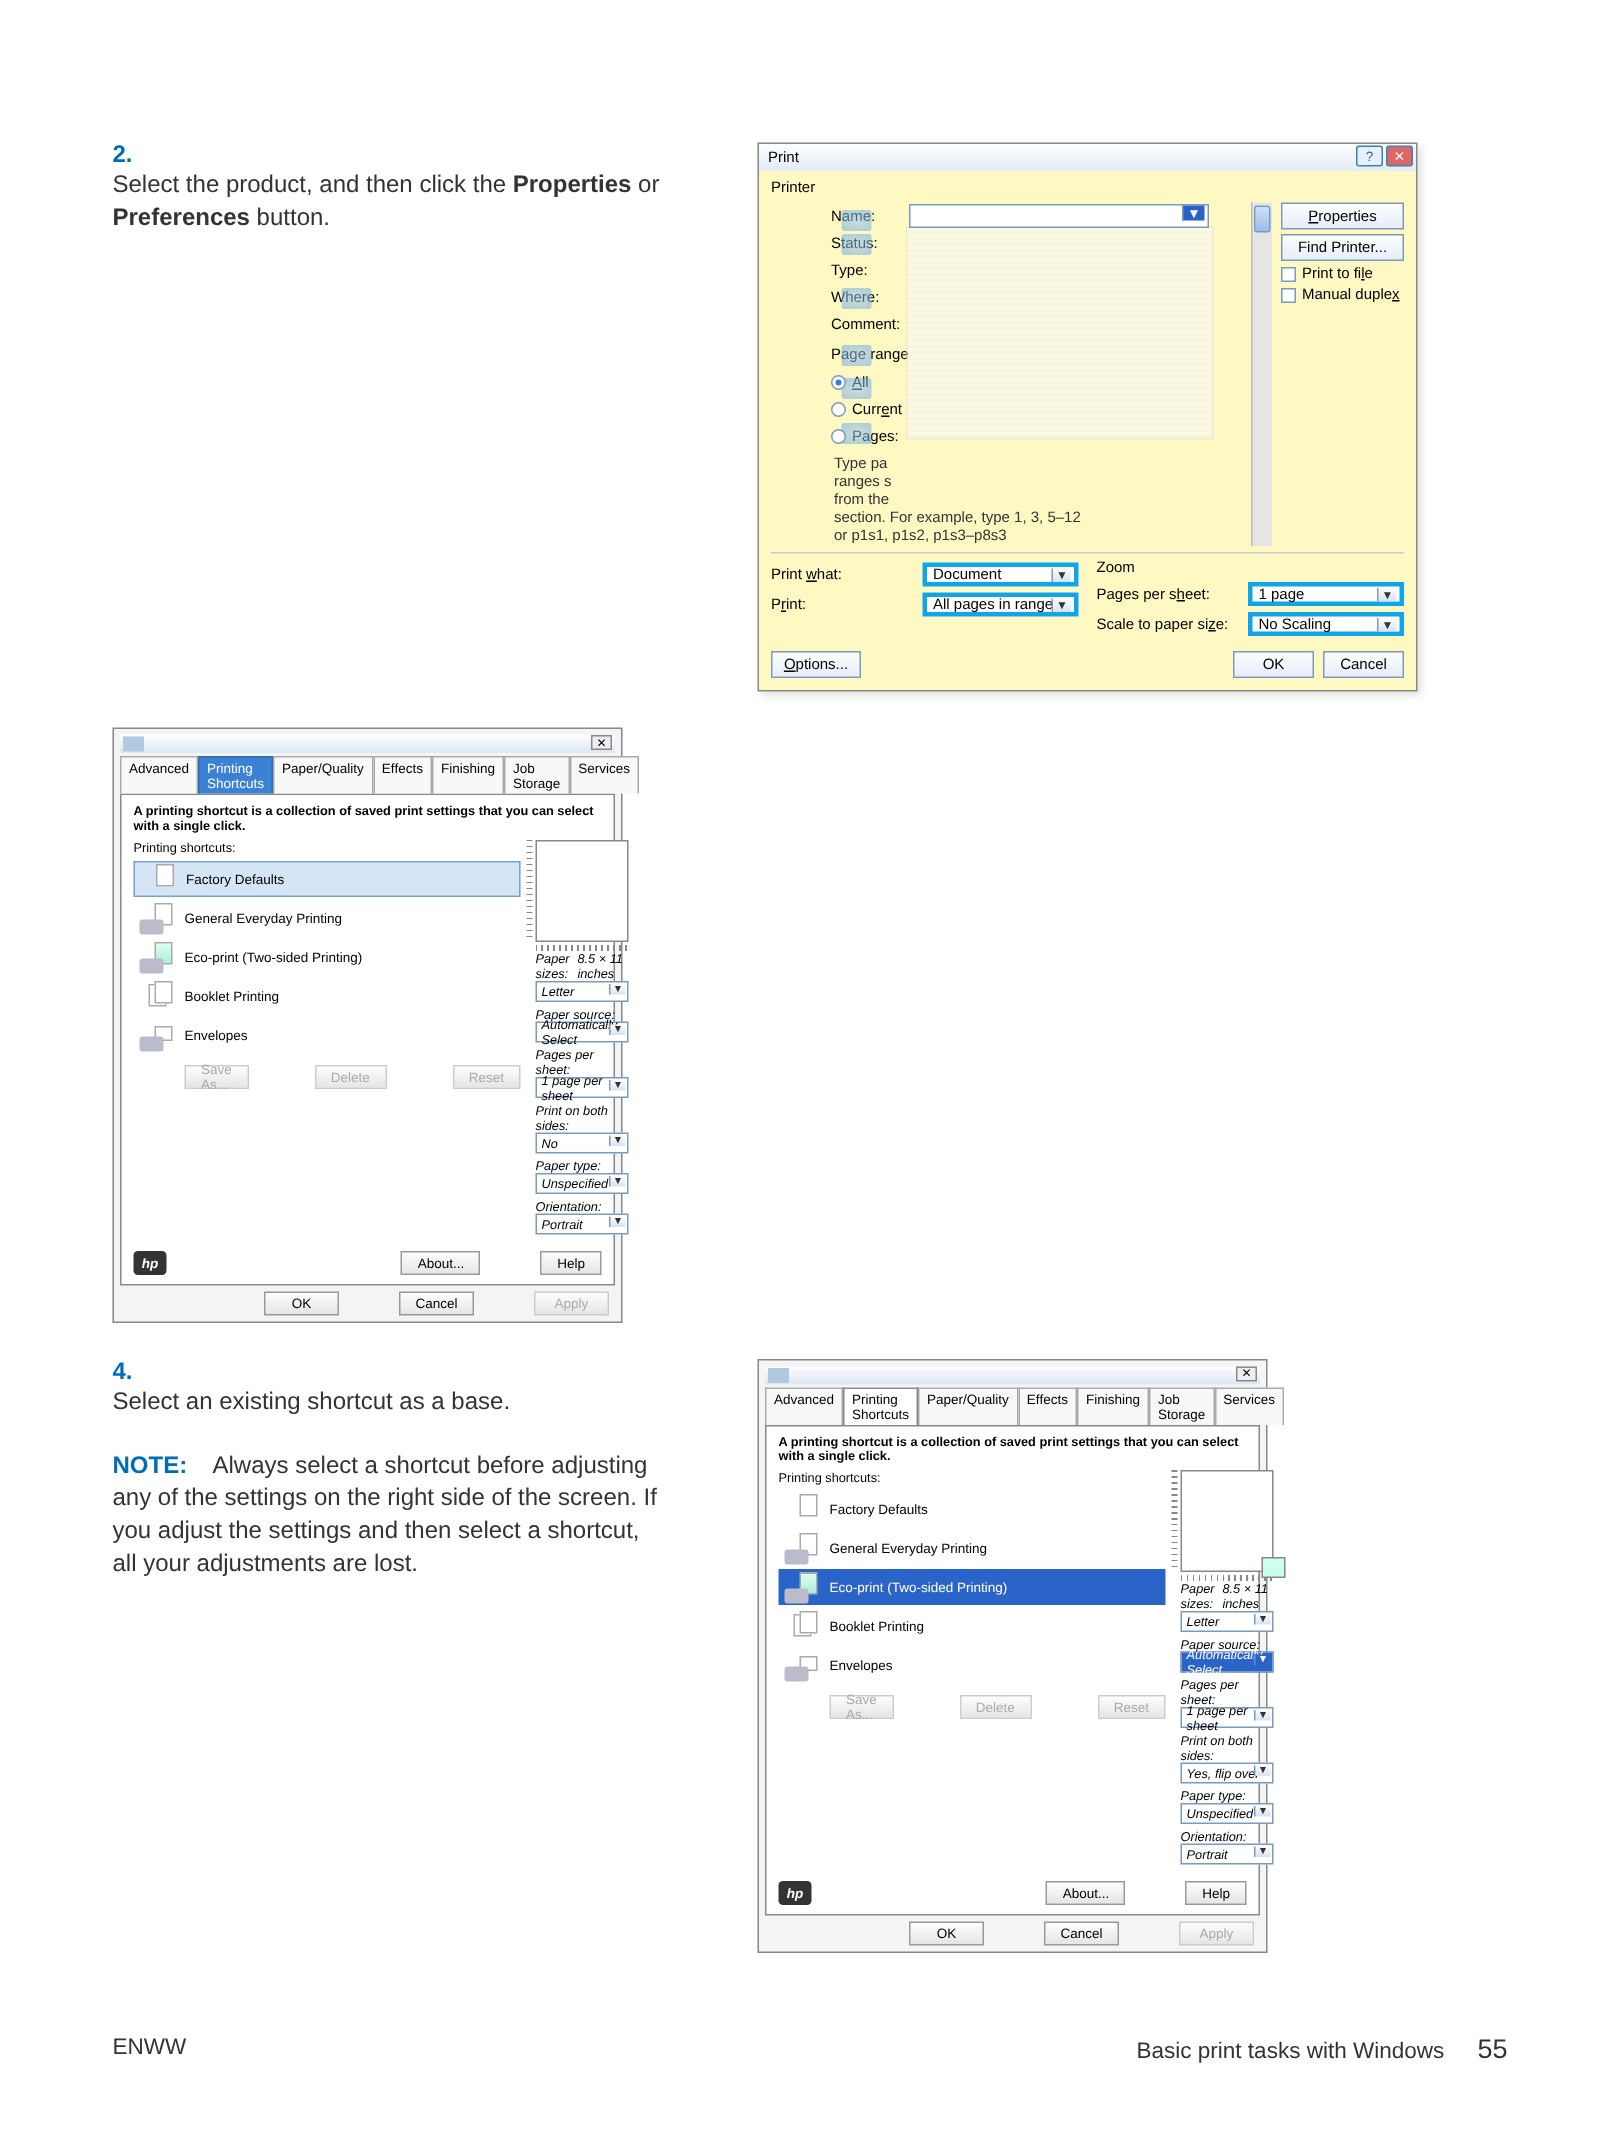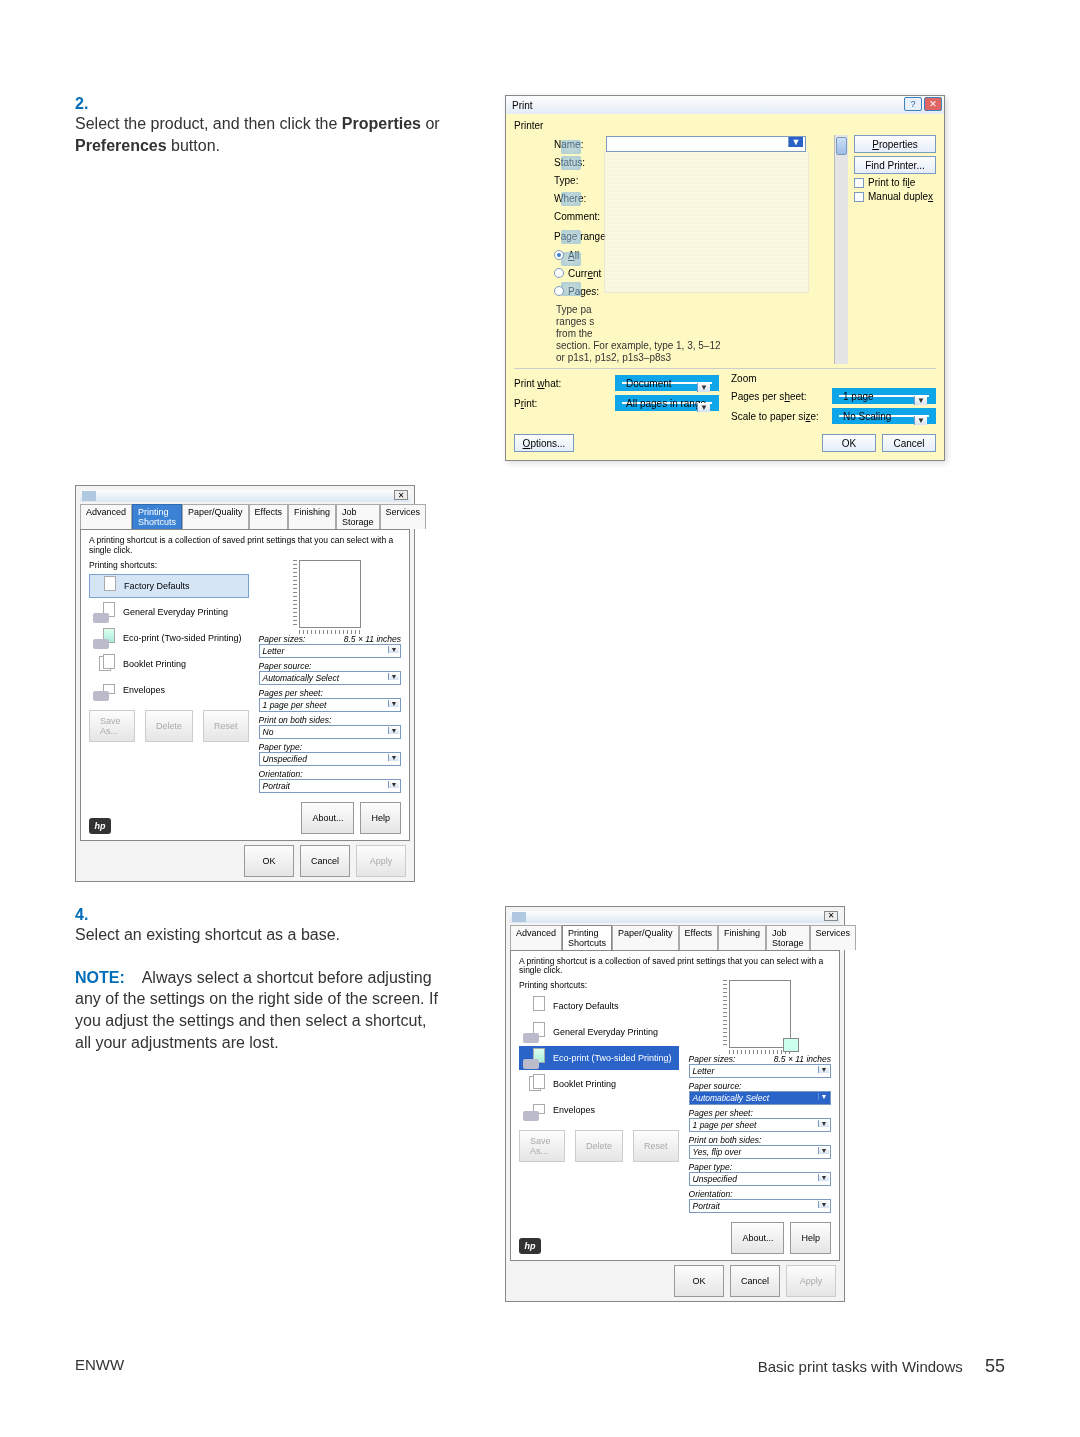--- a/index.html
+++ b/index.html
@@ -73,21 +73,21 @@
     .pd-ghost-row { position:absolute; display:flex; align-items:center; gap:6px; }
     .pd-ghost-icon { width:20px;height:14px;background:radial-gradient(#a0c8f0,#6aa8e0);border-radius:2px;}
     .pd-radio { display:flex; align-items:center; gap:4px; }
     .pd-radio .dot { width:10px;height:10px;border-radius:50%;border:1px solid #7a9ac0;background:#fff;position:relative;}
     .pd-radio .dot.sel::after{content:"";position:absolute;inset:2px;border-radius:50%;background:#3a7ed4;}
     .pd-hr { border-top:1px solid #ccc; margin:4px 0; }
     .pd-two-col { display:flex; gap:12px; }
     .pd-col { flex:1; }
     .pd-zoom-row { display:flex; align-items:center; height:20px; gap:6px;}
     .pd-zoom-row .zlabel{ width:95px;}
-    .pd-sel-small{ flex:1; height:16px; border:7px solid #0ea5e9; background:#fff; position:relative; padding-left:4px; font-size:10px; display:flex;align-items:center;}
+    .pd-sel-small{ flex:1; height:16px; border:3px solid #0ea5e9; background:#fff; position:relative; padding-left:4px; font-size:10px; display:flex;align-items:center;}
     .pd-sel-small::after{content:"▼";position:absolute;right:2px;top:1px;font-size:8px;color:#333;background:linear-gradient(#fdfdfd,#d6e3f3);width:12px;text-align:center;border-left:1px solid #7a9ac0;}
     .pd-footer { display:flex; justify-content:space-between; margin-top:8px;}
     .pd-footer .right { display:flex; gap:6px;}
     .pd-footer .pd-btn { width:54px;}
     .pd-small-desc { font-size:10px; padding-left:2px; line-height:1.2; color:#333; margin-top:4px;}
     .pd-scroll { width:14px; background:#e5e5e5; border-left:1px solid #bbb; position:relative;}
     .pd-scroll .thumb{position:absolute;left:1px;right:1px;top:2px;height:18px;background:linear-gradient(#cde0f8,#9dbde4);border:1px solid #7a9ac0;border-radius:2px;}
     
     .prop-dialog {
       width: 340px;
@@ -103,21 +103,21 @@
     .prop-close{position:absolute;right:2px;top:0;width:14px;height:10px;border:1px solid #888;background:#eee;display:flex;align-items:center;justify-content:center;font-size:8px;}
     .prop-tabs{display:flex;gap:0;}
     .prop-tab{
       padding:2px 5px; font-size:9px;
       border:1px solid #aaa; background:#f8f8f8;
       border-bottom:none;
     }
     .prop-tab.active{background:#fff;border-color:#888;position:relative;}
     .prop-tab.highlight{background:#3b82d4;color:#fff;border-color:#2f6bb0;}
     .prop-body{background:#fff;border:1px solid #888;padding:6px 8px;}
-    .prop-desc{font-size:8.5px;line-height:1.15;margin-bottom:4px;}
+    .prop-desc{font-size:8.5px;line-height:1.15;margin-bottom:4px;font-weight:bold;}
     .prop-label{font-size:8.5px;margin-bottom:4px;}
     .prop-columns{display:flex;gap:10px;}
     .prop-left{flex:1.12;}
     .prop-right{flex:1;font-style:italic;}
     .shortcut-list{display:flex;flex-direction:column;gap:2px;}
     .shortcut-item{display:flex;align-items:center;height:24px;padding:2px 4px;gap:6px;}
     .shortcut-item.sel{background:#d6e5f6;border:1px solid #7aa2d0;}
     .shortcut-item.sel-blue{background:#2a64c8;color:#fff;}
     .sc-icon{width:24px;height:22px;position:relative;flex-shrink:0;}
     .sc-icon .paper{position:absolute;right:2px;top:1px;width:12px;height:15px;background:#fff;border:1px solid #aaa;}
@@ -131,21 +131,21 @@
     .prop-preview .ruler-b{position:absolute;left:0;right:0;bottom:-6px;height:4px;background:repeating-linear-gradient(90deg,#888,#888 1px,transparent 1px,transparent 4px);}
     .prop-preview .flip{position:absolute;right:-8px;bottom:-4px;width:16px;height:14px;border:1px solid #888;background:#cfe;}
     .prop-field{margin-bottom:3px;}
     .pf-label{font-size:8.5px;display:flex;justify-content:space-between;}
     .pf-val{font-size:8.5px;}
     .pf-select{height:14px;border:1px solid #7a9ac0;background:#fff;position:relative;padding-left:3px;font-size:8.5px;display:flex;align-items:center;}
     .pf-select::after{content:"▼";position:absolute;right:1px;top:1px;font-size:7px;color:#333;background:linear-gradient(#fdfdfd,#d6e3f3);width:10px;text-align:center;border-left:1px solid #7a9ac0;}
     .pf-select.blue{background:#2a64c8;color:#fff;}
     .pf-select.blue::after{color:#fff;background:#2a64c8;border-left-color:#5b8fe0;}
     .prop-bottom-row{display:flex;gap:10px;margin-top:8px;}
-    .prop-btn{height:32px;padding:0 10px;border:1px solid #999;background:linear-gradient(#fdfdfd,#e5e5e5);font-size:9px;display:inline-flex;align-items:center;justify-content:center;}
+    .prop-btn{height:16px;padding:0 10px;border:1px solid #999;background:linear-gradient(#fdfdfd,#e5e5e5);font-size:9px;display:inline-flex;align-items:center;justify-content:center;margin-left:34px;}
     .prop-btn.disabled{color:#aaa;border-color:#ccc;}
     .hp-logo{width:22px;height:16px;background:#333;border-radius:3px;display:inline-flex;align-items:center;justify-content:center;color:#fff;font-style:italic;font-weight:bold;font-size:9px;margin-top:2px;}
     .prop-footer{display:flex;justify-content:flex-end;gap:6px;margin-top:4px;padding-right:4px;}
     .prop-footer .prop-btn{width:50px;}
     
     .doc-footer{
       position:absolute; left:75px; right:75px; bottom:60px;
       display:flex; justify-content:space-between; font-size:15px; color:#333;
     }
     .page-no{ font-size:18px; margin-left:18px; }

